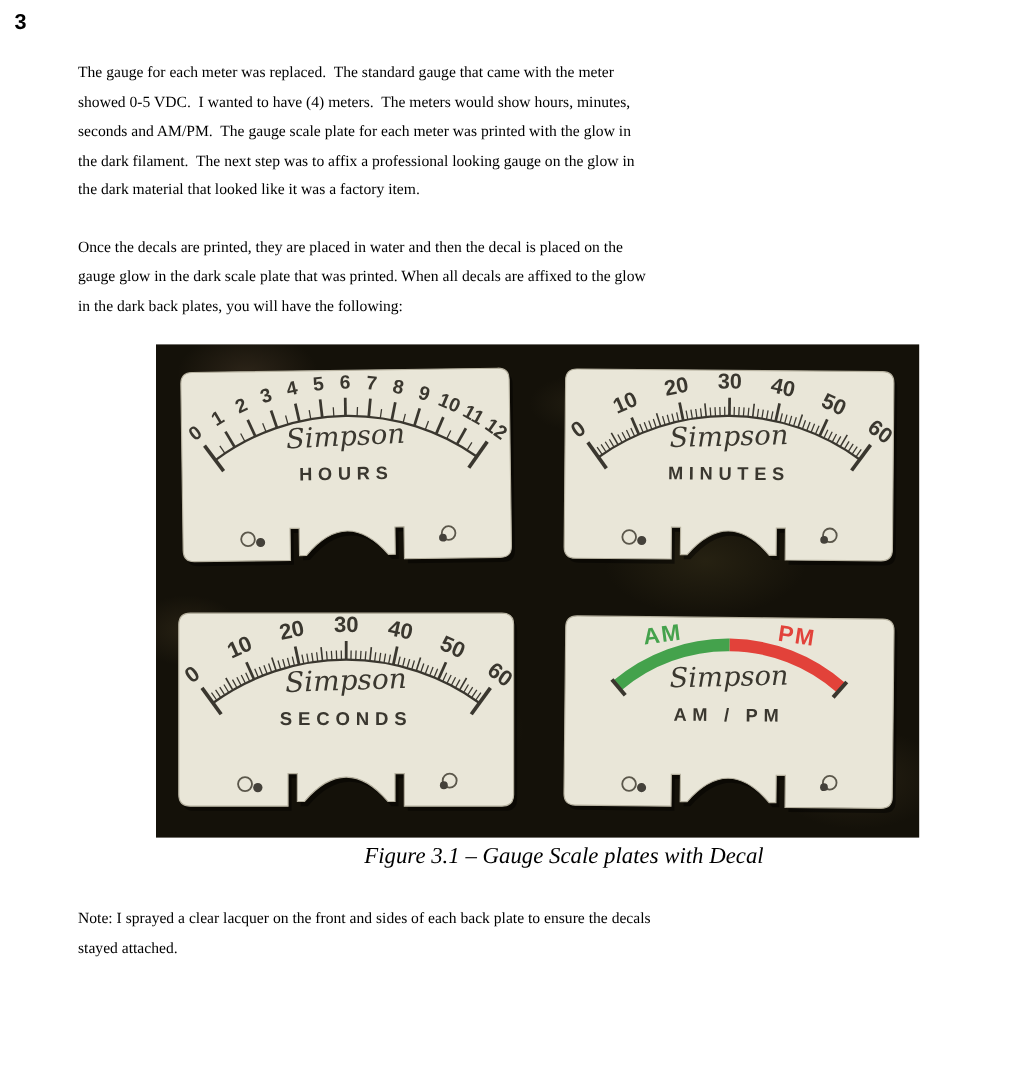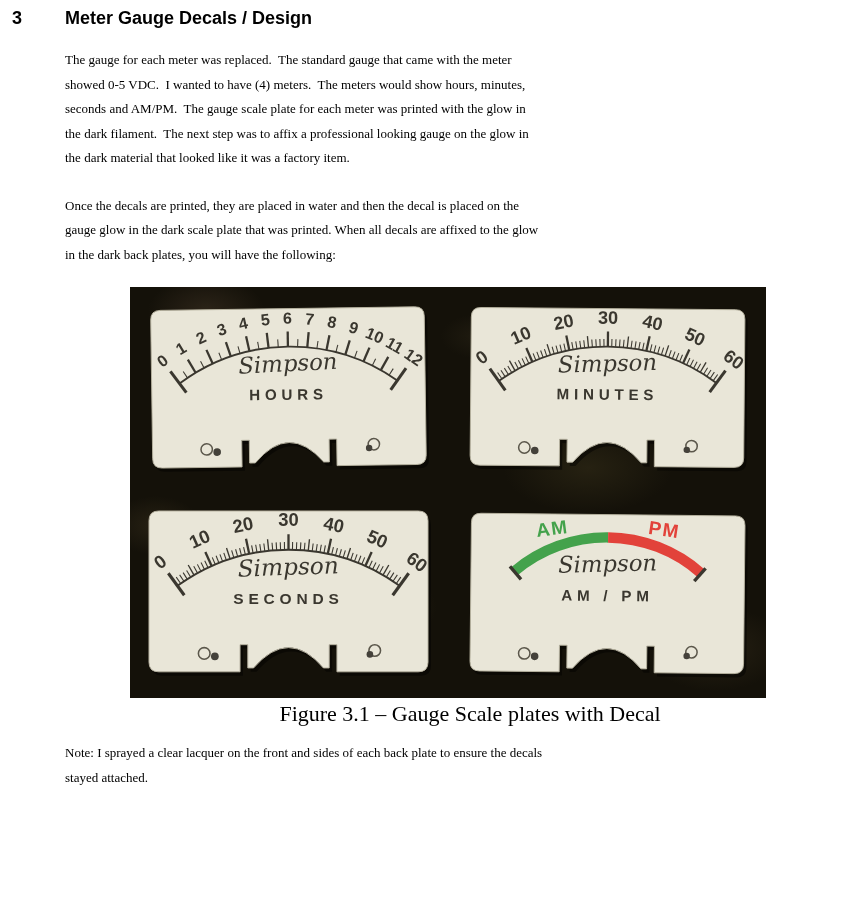--- a/index.html
+++ b/index.html
@@ -7,50 +7,49 @@
        font-family:"Liberation Serif","DejaVu Serif",serif;color:#000;}
   .heading{display:flex;align-items:baseline;padding:6px 0 0 12px;
            font-family:"Liberation Sans","DejaVu Sans",sans-serif;
            font-weight:bold;font-size:18px;line-height:24px;}
   .hnum{width:53px;flex:0 0 53px;}
   .body-text{margin:0 25px 0 65px;font-size:13px;line-height:24.5px;
              white-space:pre-wrap;}
   .p1{margin-top:18px;}
   .p2{margin-top:26px;}
   .p3{margin-top:23px;}
-  .note{margin-top:15px;}
+  .note{margin-top:27px;}
   a.doclink{color:#0000e6;text-decoration:underline;cursor:pointer;}
   .photo{width:636px;height:411px;margin:20px 0 0 130px;box-sizing:border-box;
          background-color:#141109;
          background-image:
            radial-gradient(ellipse 90px 55px at 12% 6%, rgba(100,80,60,.30), transparent 65%),
            radial-gradient(ellipse 130px 70px at 72% 44%, rgba(85,75,40,.28), transparent 65%),
            radial-gradient(ellipse 100px 60px at 38% 78%, rgba(90,75,45,.26), transparent 65%),
            radial-gradient(ellipse 110px 65px at 92% 88%, rgba(95,80,50,.24), transparent 65%),
            radial-gradient(ellipse 70px 45px at 4% 58%, rgba(105,88,55,.22), transparent 65%),
            radial-gradient(ellipse 60px 35px at 55% 12%, rgba(80,70,45,.20), transparent 65%);
          display:grid;grid-template-columns:1fr 1fr;grid-template-rows:1fr 1fr;
          column-gap:34px;row-gap:20px;padding:10px 16px 12px 16px;}
   .cell{display:flex;align-items:center;justify-content:center;}
   .cell svg{width:100%;height:auto;display:block;}
   .cell.c1 svg{transform:rotate(-0.8deg);}
   .cell.c2 svg{transform:rotate(0.5deg);}
   .cell.c3 svg{transform:scale(1.02);}
   .cell.c4 svg{transform:rotate(0.6deg) translateY(2px);}
   .caption{margin:4px 0 0 150px;width:640px;text-align:center;
-           font-size:22px;line-height:24px;}
+           font-size:19px;line-height:24px;font-style:italic;}
 </style>
 </head>
 <body>
 
 <div>
 
   <div class="heading">
     <span class="hnum">3</span>
-    <span>Meter Gauge Decals / Design</span>
   </div>
 
   <p class="body-text p1">The gauge for each meter was replaced.  The standard gauge that came with the meter
 showed 0-5 VDC.  I wanted to have (4) meters.  The meters would show hours, minutes,
 seconds and AM/PM.  The gauge scale plate for each meter was printed with the glow in
 the dark filament.  The next step was to affix a professional looking gauge on the glow in
 the dark material that looked like it was a factory item.</p>
 
 
   <p class="body-text p3">Once the decals are printed, they are placed in water and then the decal is placed on the

